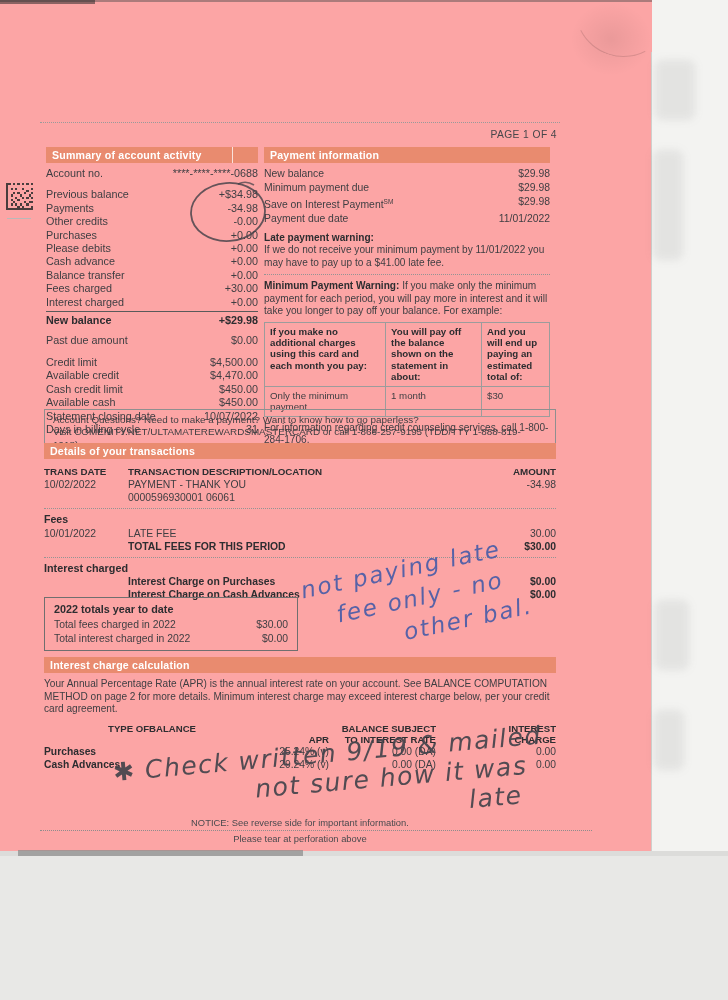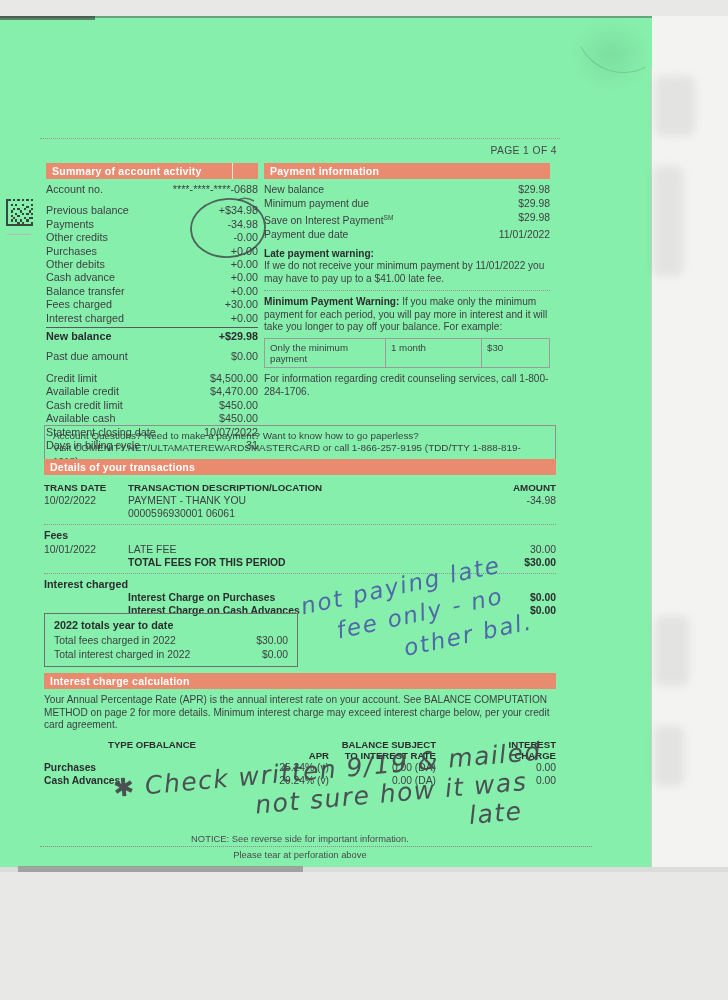--- a/index.html
+++ b/index.html
@@ -1,17 +1,17 @@
 <!DOCTYPE html>
 <html><head>
 <meta charset="utf-8">
 <style>
   html,body{margin:0;padding:0;background:#e8e8e6;}
-  .screen{position:relative;width:728px;height:856px;background:#86efac;overflow:hidden;
-          font-family:"Liberation Sans",sans-serif;color:#3e3e42;margin-top:16px;}
+  .screen{position:relative;width:728px;height:856px;background:#fca5a5;overflow:hidden;
+          font-family:"Liberation Sans",sans-serif;color:#3e3e42;}
   
   .edge-top{position:absolute;left:0;top:0;width:728px;height:2px;background:#4a4a4a;opacity:.45;}
   .edge-top-left{position:absolute;left:0;top:0;width:95px;height:4px;background:#2c2c2c;opacity:.55;}
   .right-margin{position:absolute;left:652px;top:0;width:76px;height:1000px;background:#f3f3f1;}
   .paper-edge{position:absolute;left:651px;top:52px;width:1px;height:948px;background:#cfcfcc;}
   .smudge{position:absolute;background:rgba(90,90,90,.10);filter:blur(4px);border-radius:8px;}
   .crease{position:absolute;left:545px;top:-10px;width:120px;height:140px;
           background:radial-gradient(closest-side at 55% 35%,rgba(0,0,0,.07),transparent 75%);}
   .crease-arc{position:absolute;left:575px;top:-40px;width:95px;height:95px;border-radius:50%;
           border:1px solid transparent;border-bottom-color:rgba(0,0,0,.12);transform:rotate(18deg);}
@@ -177,21 +177,21 @@
           <span>Other credits</span>
           <span>-0.00</span>
         </div>
 
         <div class="row">
           <span>Purchases</span>
           <span>+0.00</span>
         </div>
 
         <div class="row">
-          <span>Other debits</span>
+          <span>Please debits</span>
           <span>+0.00</span>
         </div>
 
         <div class="row">
           <span>Cash advance</span>
           <span>+0.00</span>
         </div>
 
         <div class="row">
           <span>Balance transfer</span>
@@ -280,20 +280,26 @@
       <span>11/01/2022</span>
     </div>
     <div style="height:6px;"></div>
     <div class="para bold">Late payment warning:</div>
     <div class="para">If we do not receive your minimum payment by 11/01/2022 you may have to pay up to a $41.00 late fee.</div>
     <div style="height:5px;"></div>
     <div class="dotted"></div>
     <div style="height:5px;"></div>
     <div class="para"><b class="bold">Minimum Payment Warning:</b> <span>If you make only the minimum payment for each period, you will pay more in interest and it will take you longer to pay off your balance. For example:</span></div>
     <div class="mw-table">
+      <div class="mw-grid mw-head">
+
+      <div class="mw-cell">If you make no additional charges using this card and each month you pay:</div>
+          <div class="mw-cell">You will pay off the balance shown on the statement in about:</div>
+          <div class="mw-cell">And you will end up paying an estimated total of:</div>
+        </div>
       <div class="mw-grid">
 
       <div class="mw-cell">Only the minimum payment</div>
           <div class="mw-cell">1 month</div>
           <div class="mw-cell">$30</div>
         </div>
     </div>
     <div class="para">For information regarding credit counseling services, call 1-800-284-1706.</div>
   </div>
 

